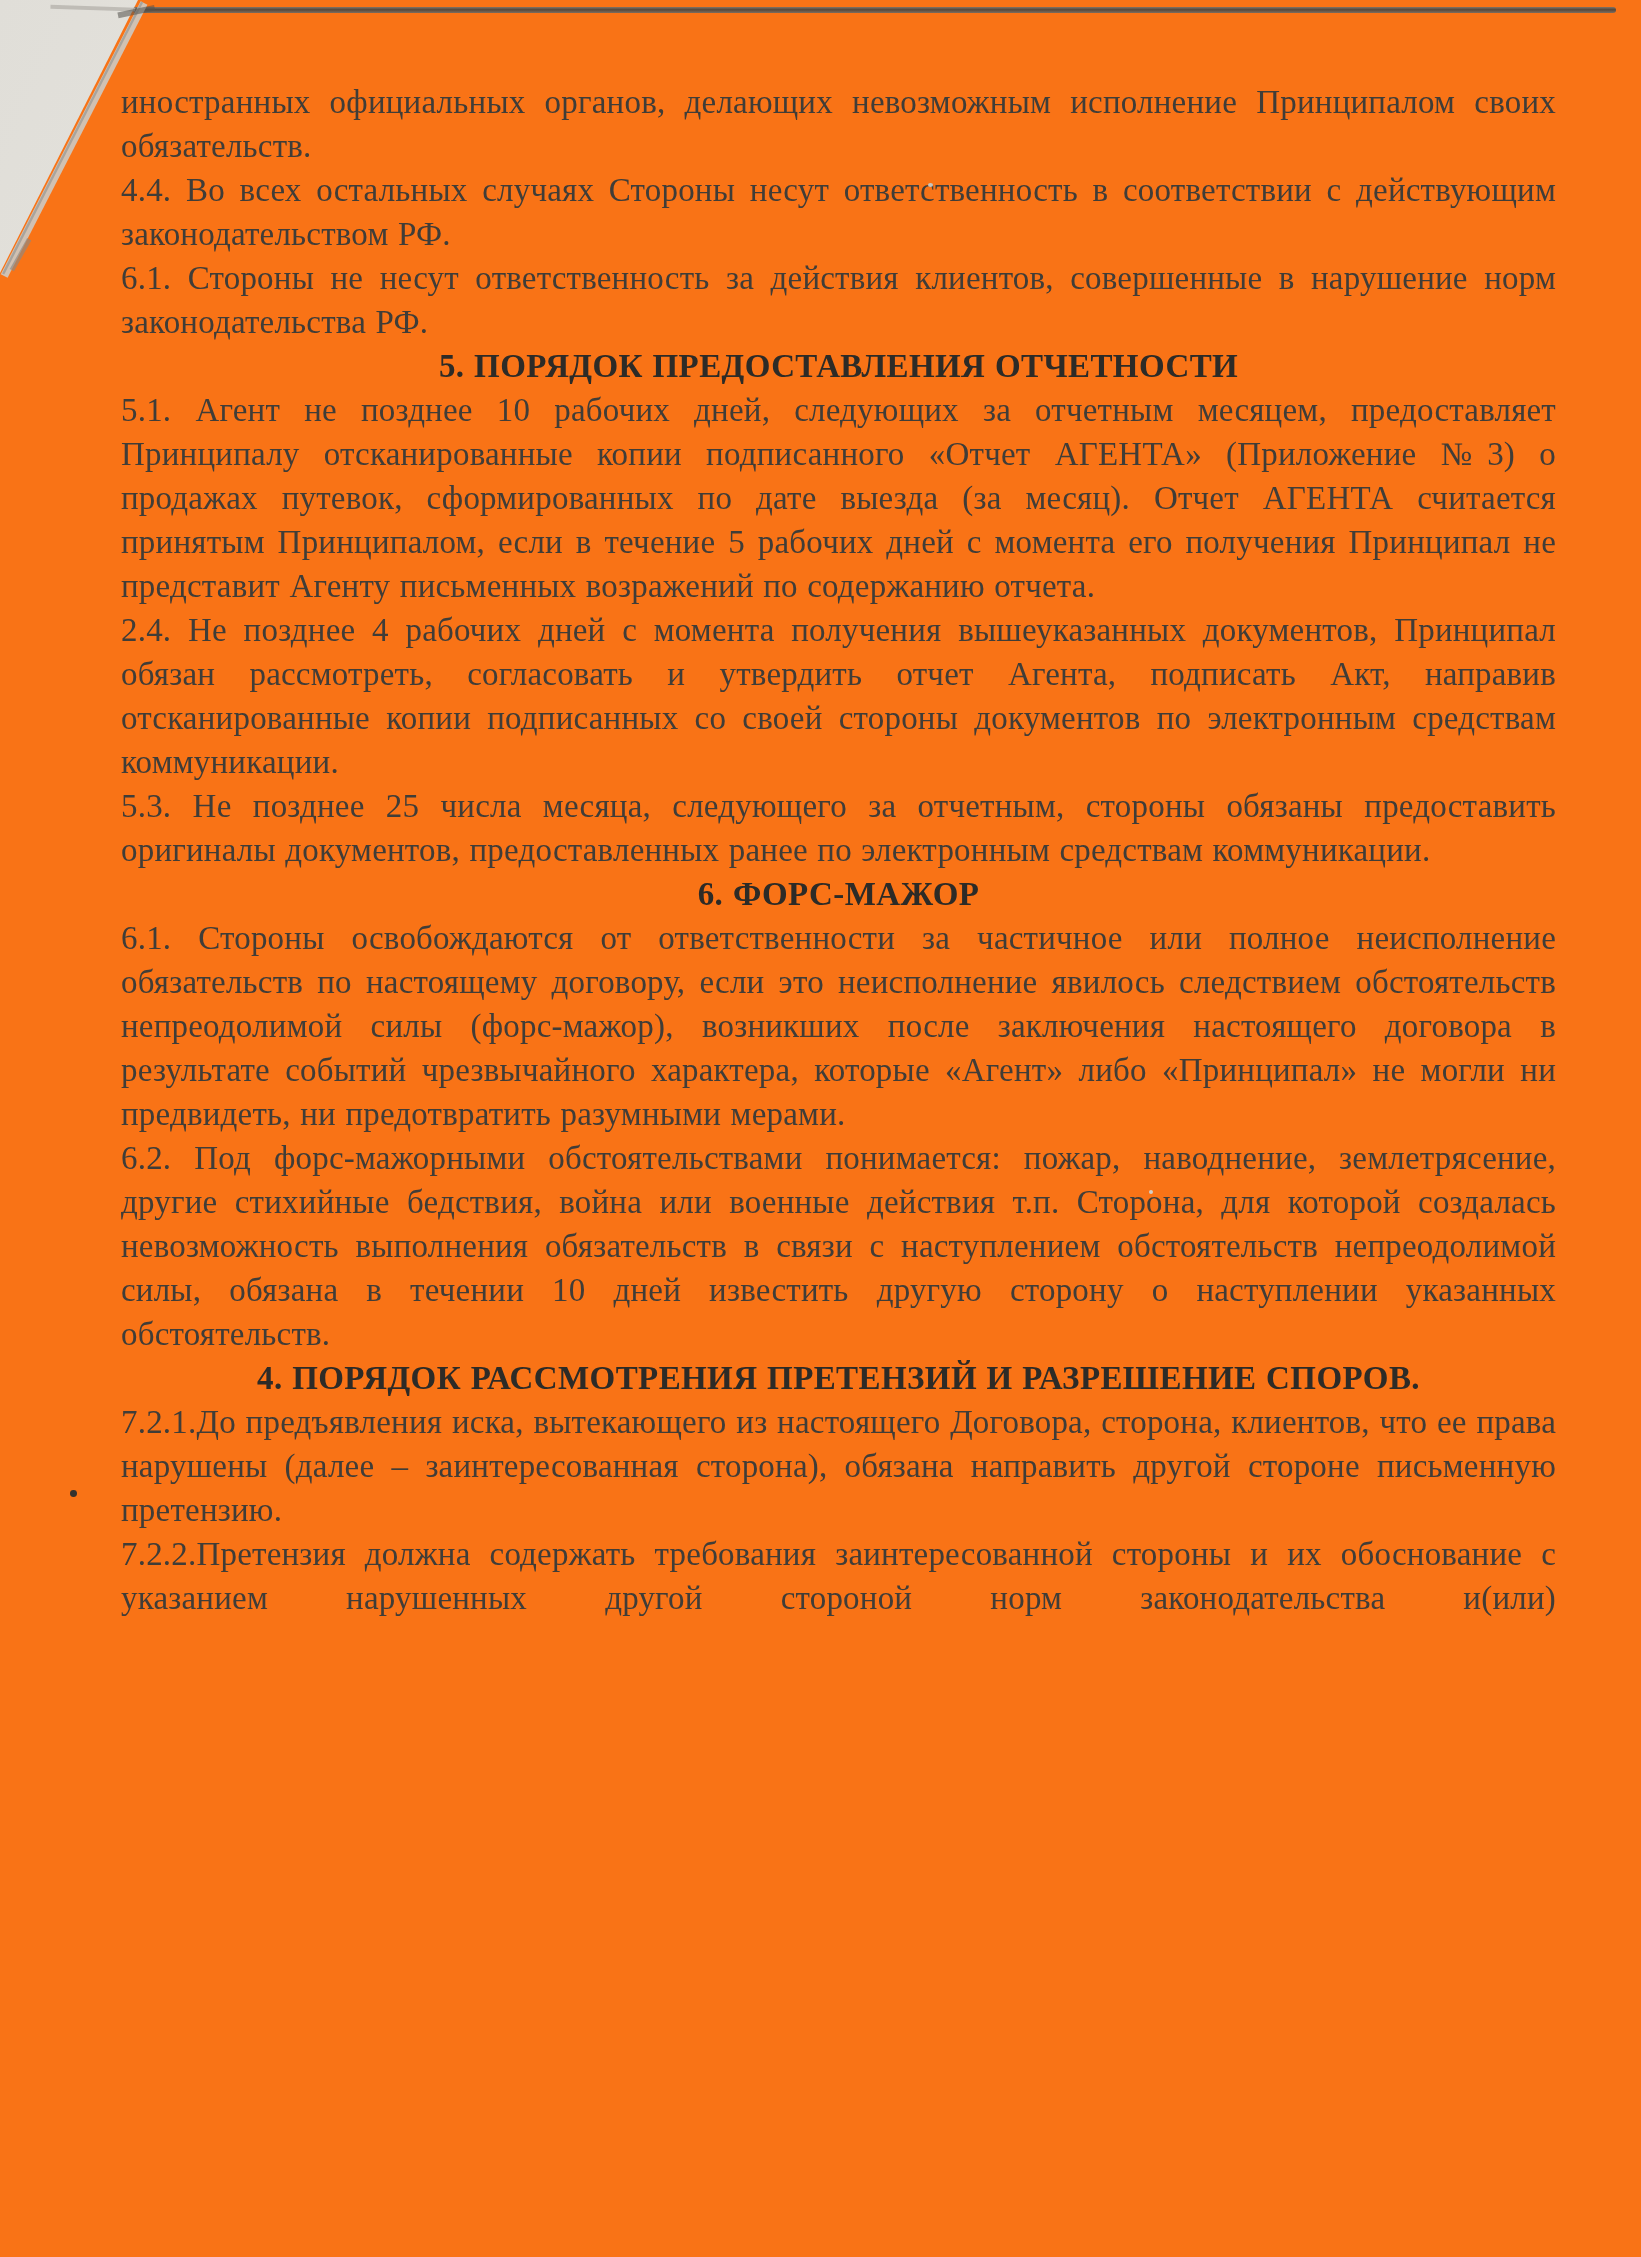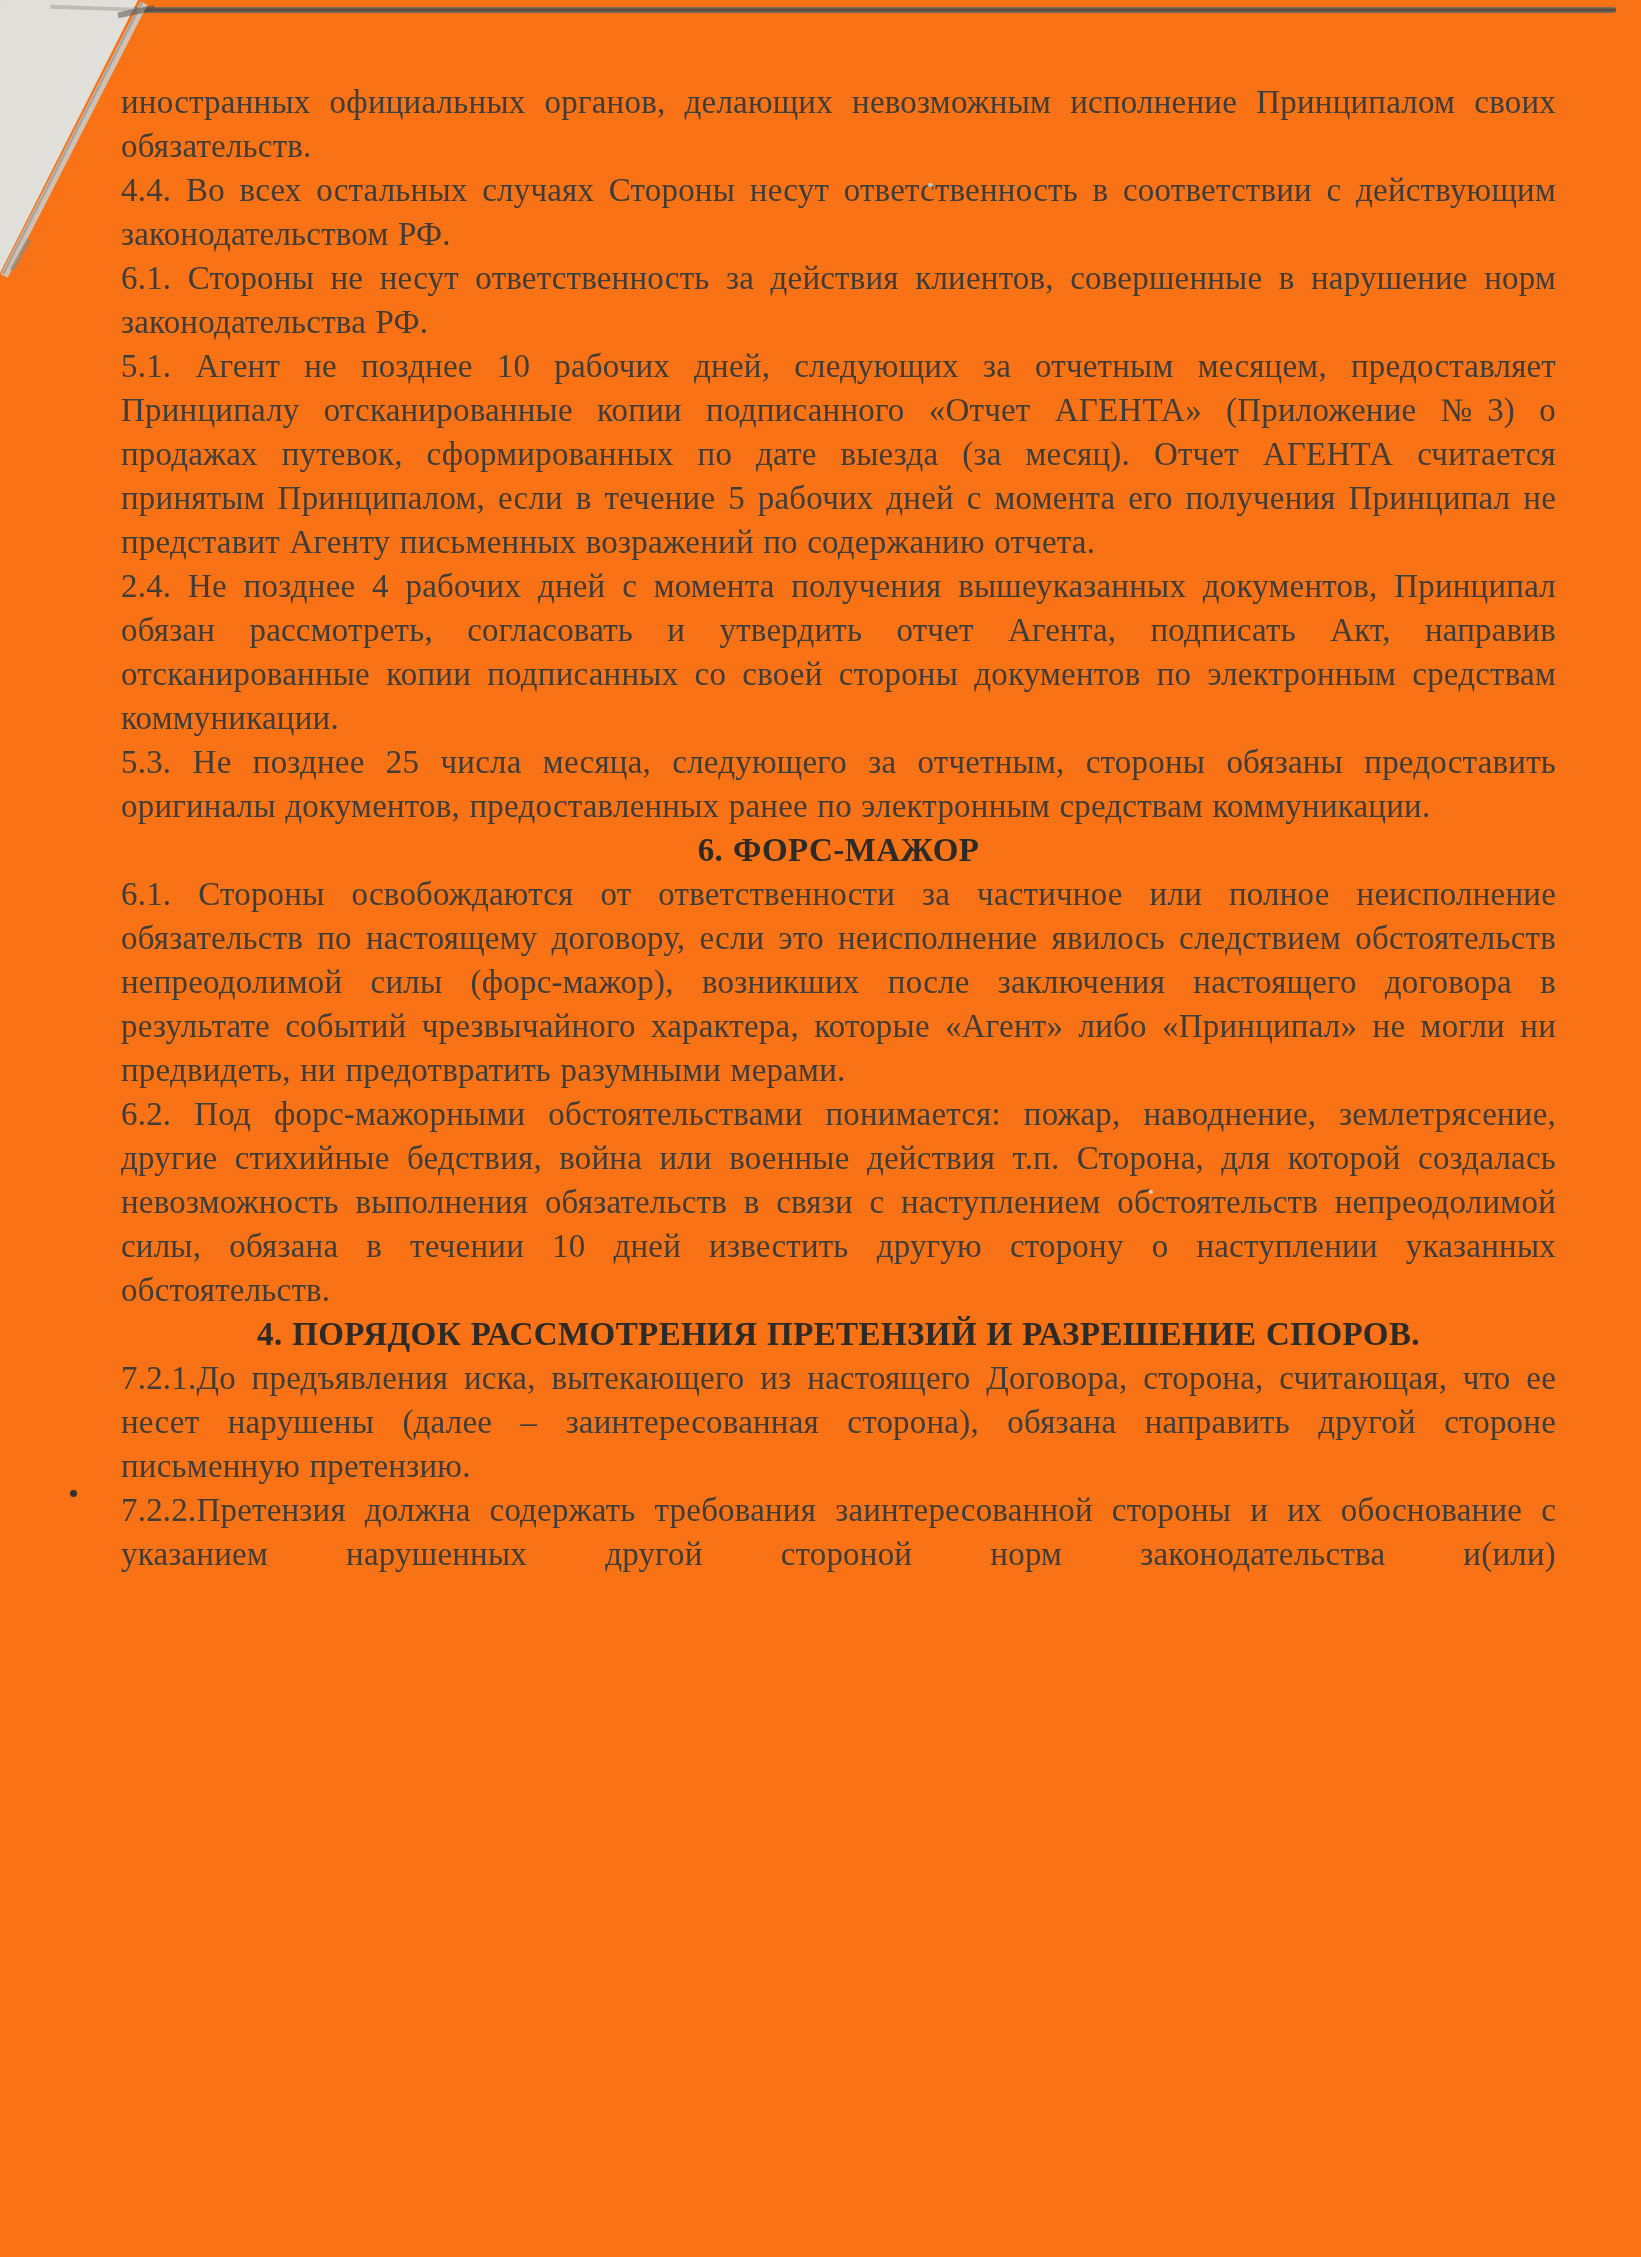--- a/index.html
+++ b/index.html
@@ -57,30 +57,31 @@
 </style>
 </head>
 <body>
 
 <div class="page">
   <div class="content">
     <p>иностранных официальных органов, делающих невозможным исполнение Принципалом своих обязательств.</p>
     <p>4.4. Во всех остальных случаях Стороны несут ответственность в соответствии с действующим законодательством РФ.</p>
     <p>6.1. Стороны не несут ответственность за действия клиентов, совершенные в нарушение норм законодательства РФ.</p>
 
+    <p class="sec-heading mt-lg">5. ПОРЯДОК ПРЕДОСТАВЛЕНИЯ ОТЧЕТНОСТИ</p>
     <p>5.1. Агент не позднее 10 рабочих дней, следующих за отчетным месяцем, предоставляет Принципалу отсканированные копии подписанного «Отчет АГЕНТА» (Приложение №3) о продажах путевок, сформированных по дате выезда (за месяц). Отчет АГЕНТА считается принятым Принципалом, если в течение 5 рабочих дней с момента его получения Принципал не представит Агенту письменных возражений по содержанию отчета.</p>
     <p>2.4. Не позднее 4 рабочих дней с момента получения вышеуказанных документов, Принципал обязан рассмотреть, согласовать и утвердить отчет Агента, подписать Акт, направив отсканированные копии подписанных со своей стороны документов по электронным средствам коммуникации.</p>
     <p>5.3. Не позднее 25 числа месяца, следующего за отчетным, стороны обязаны предоставить оригиналы документов, предоставленных ранее по электронным средствам коммуникации.</p>
 
     <p class="sec-heading mt-md">6. ФОРС-МАЖОР</p>
     <p>6.1. Стороны освобождаются от ответственности за частичное или полное неисполнение обязательств по настоящему договору, если это неисполнение явилось следствием обстоятельств непреодолимой силы (форс-мажор), возникших после заключения настоящего договора в результате событий чрезвычайного характера, которые «Агент» либо «Принципал» не могли ни предвидеть, ни предотвратить разумными мерами.</p>
     <p>6.2. Под форс-мажорными обстоятельствами понимается: пожар, наводнение, землетрясение, другие стихийные бедствия, война или военные действия т.п. Сторона, для которой создалась невозможность выполнения обязательств в связи с наступлением обстоятельств непреодолимой силы, обязана в течении 10 дней известить другую сторону о наступлении указанных обстоятельств.</p>
 
     <p class="sec-heading mt-sm">4. ПОРЯДОК РАССМОТРЕНИЯ ПРЕТЕНЗИЙ И РАЗРЕШЕНИЕ СПОРОВ.</p>
-    <p>7.2.1.До предъявления иска, вытекающего из настоящего Договора, сторона, считающая, что ее несет нарушены (далее – заинтересованная сторона), обязана направить другой стороне письменную претензию.</p>
+    <p>7.2.1.До предъявления иска, вытекающего из настоящего Договора, сторона, клиентов, что ее права нарушены (далее – заинтересованная сторона), обязана направить другой стороне письменную претензию.</p>
     <p class="justify-last">7.2.2.Претензия должна содержать требования заинтересованной стороны и их обоснование с указанием нарушенных другой стороной норм законодательства и(или)</p>
   </div>
 </div>
 
 <div class="top-edge-line"></div>
 
 <svg class="fold-overlay" width="290" height="328" viewBox="0 0 300 340">
   <line x1="149" y1="3" x2="4" y2="286" stroke="#cdcac3" stroke-width="8" opacity="0.9"></line>
   <line x1="147" y1="2" x2="3" y2="284" stroke="#a8a49d" stroke-width="2.5"></line>
   <line x1="30" y1="248" x2="12" y2="280" stroke="#8d8983" stroke-width="5" opacity="0.65"></line>

